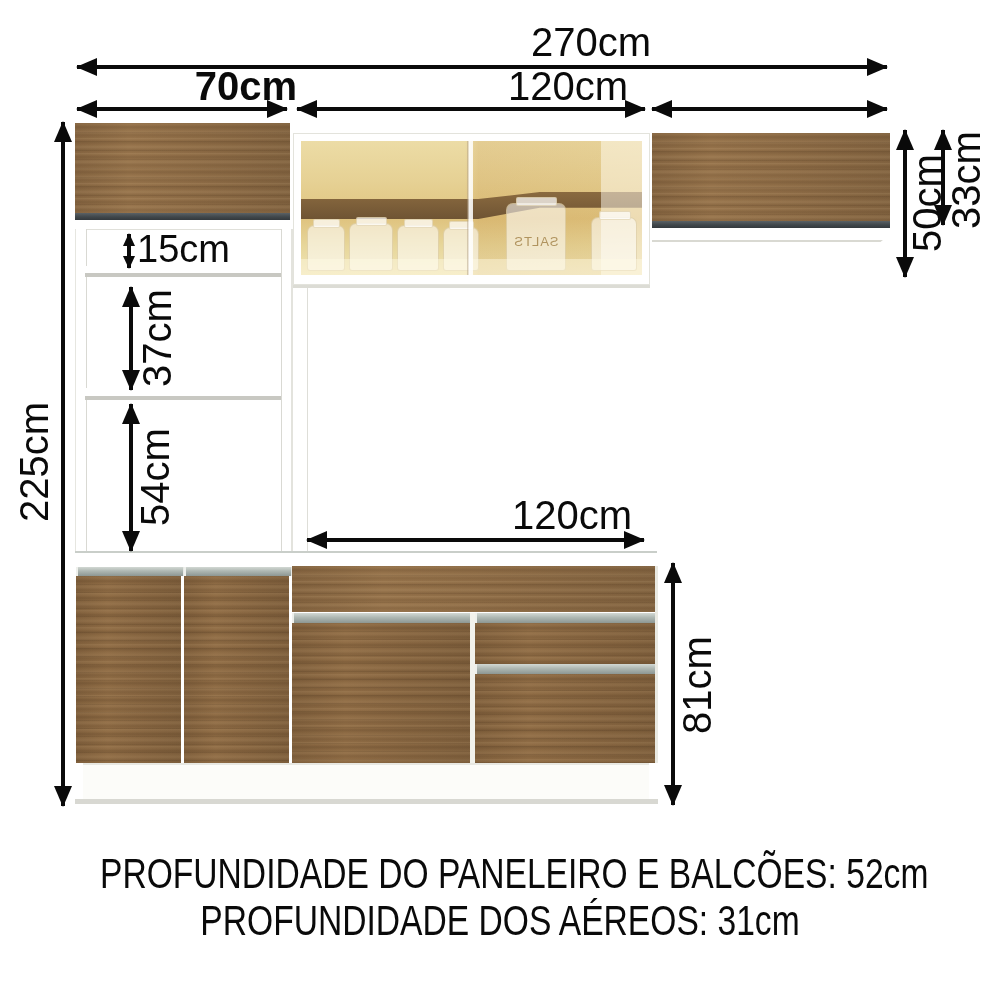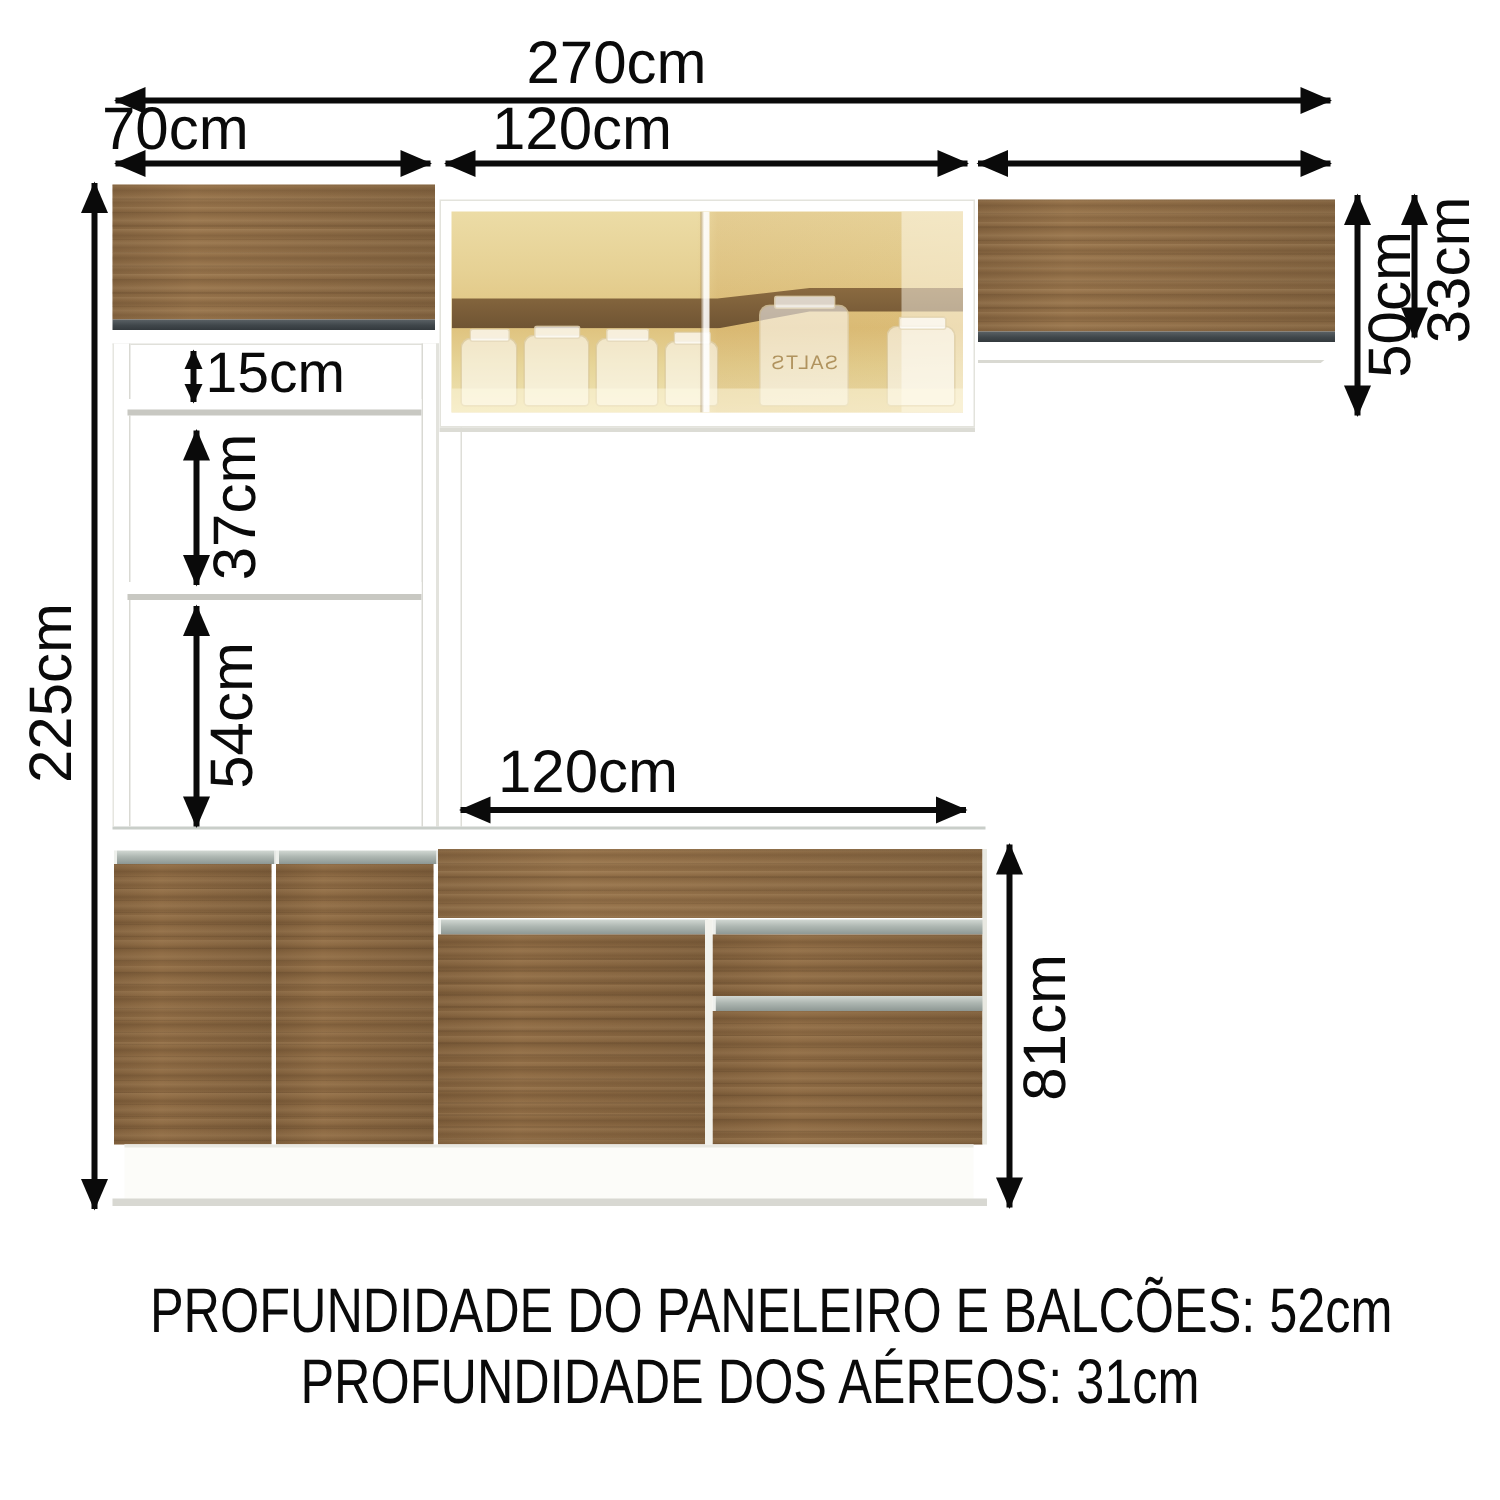--- a/index.html
+++ b/index.html
@@ -16,21 +16,21 @@
   .varrow{position:absolute;width:4px;background:#0a0a0a;}
   .varrow::before,.varrow::after{content:"";position:absolute;left:50%;margin-left:-9px;
     border-left:9px solid transparent;border-right:9px solid transparent;}
   .varrow::before{top:-1px;border-bottom:21px solid #0a0a0a;}
   .varrow::after{bottom:-1px;border-top:21px solid #0a0a0a;}
 
   .varrow.sm::before,.varrow.sm::after{margin-left:-6px;border-left-width:6px;border-right-width:6px;}
   .varrow.sm::before{border-bottom-width:13px;}
   .varrow.sm::after{border-top-width:13px;}
 
-  .dimlabel{position:absolute;font-size:40px;line-height:44px;text-align:left;white-space:nowrap;}
+  .dimlabel{position:absolute;font-size:40px;line-height:44px;text-align:right;white-space:nowrap;}
   .vlabel{position:absolute;width:200px;text-align:center;font-size:40px;line-height:48px;
           white-space:nowrap;transform:rotate(-90deg);}
 
   
   .wood{
     background-color:#96734b;
     background-image:
       repeating-linear-gradient(180deg,
         rgba(255,226,182,0.10) 0px, rgba(120,86,52,0) 2px,
         rgba(88,61,34,0.22) 4px, rgba(120,86,52,0) 7px,
@@ -130,21 +130,21 @@
   </div>
   <div class="abs" style="left:293px;top:285px;width:357px;height:3px;background:#dcdcd5;"></div>
 
   <div class="abs wood" style="left:652px;top:133px;width:238px;height:88px;"></div>
   <div class="abs handle-dark" style="left:652px;top:221px;width:238px;height:7px;"></div>
   <div class="abs white-panel" style="left:652px;top:228px;width:238px;height:12px;border-bottom:2px solid #d9d9d2;clip-path:polygon(0 0,100% 0,100% 45%,96% 100%,0 100%);"></div>
 
   <div class="dimlabel" style="left:351px;top:20px;width:300px;">270cm</div>
   <div class="harrow" style="left:77px;top:65px;width:810px;"></div>
 
-  <div class="dimlabel" style="left:68px;top:64px;width:200px;">70cm</div>
+  <div class="dimlabel" style="left:97px;top:64px;width:200px;font-weight:bold;">70cm</div>
   <div class="dimlabel" style="left:328px;top:64px;width:300px;">120cm</div>
   <div class="harrow" style="left:77px;top:107px;width:210px;"></div>
   <div class="harrow" style="left:297px;top:107px;width:348px;"></div>
   <div class="harrow" style="left:652px;top:107px;width:235px;"></div>
 
   <div class="varrow" style="left:61px;top:122px;height:684px;"></div>
   <div class="vlabel" style="left:-66px;top:438px;">225cm</div>
 
   <div class="varrow" style="left:903px;top:130px;height:147px;"></div>
   <div class="vlabel" style="left:827px;top:179px;">50cm</div>

